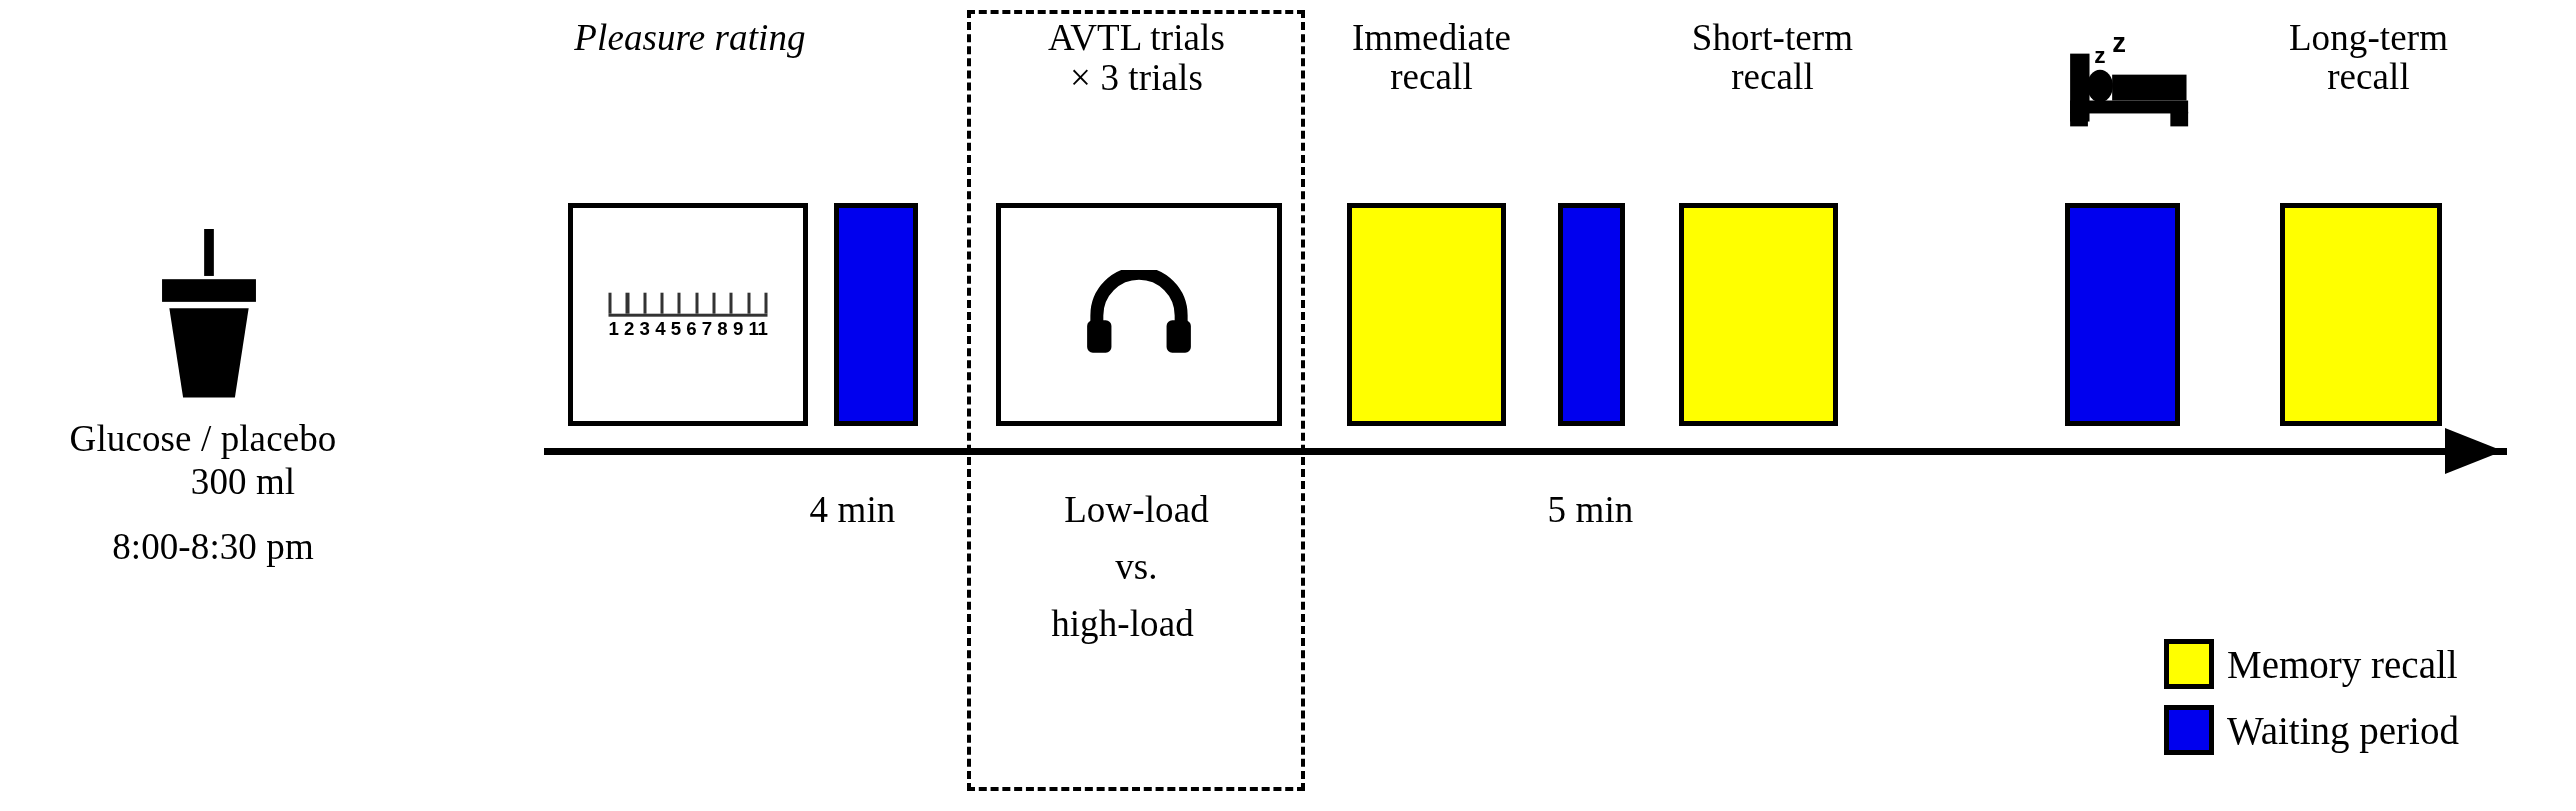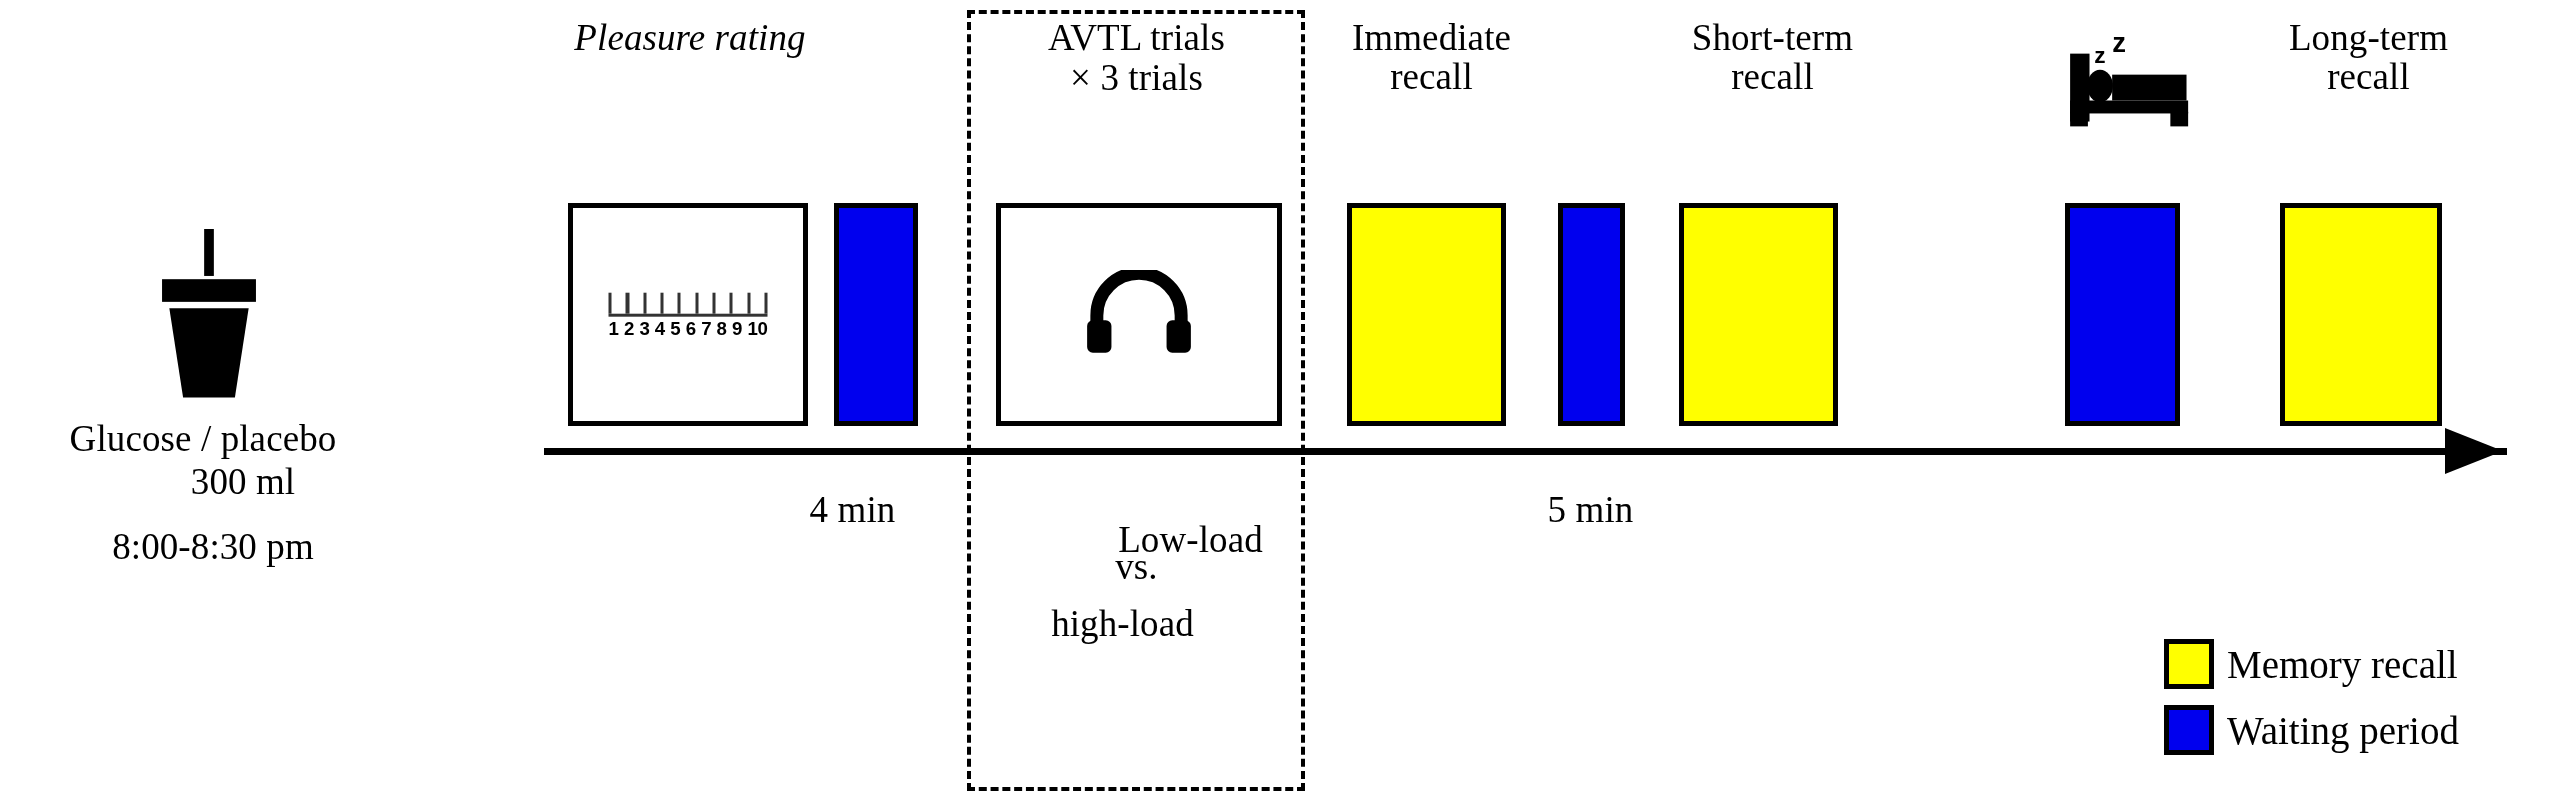--- a/index.html
+++ b/index.html
@@ -184,21 +184,21 @@
       <div class="scale-nums">
         <span>1</span>
         <span>2</span>
         <span>3</span>
         <span>4</span>
         <span>5</span>
         <span>6</span>
         <span>7</span>
         <span>8</span>
         <span>9</span>
-        <span>10</span>
+        <span>11</span>
       </div>
     </div>
   </div>
 
   <div class="block blue" style="left:834px;top:203px;width:84px;height:223px;"></div>
 
   <div class="block" style="left:996px;top:203px;width:286px;height:223px;">
     <div class="headphone-wrap">
       <svg width="107" height="86" viewBox="0 0 132 106" xmlns="http://www.w3.org/2000/svg">
         <path d="M14 80 L14 56 A52 52 0 0 1 118 56 L118 80" fill="none" stroke="#000" stroke-width="16" stroke-linecap="round"></path>
@@ -213,21 +213,21 @@
   <div class="block blue" style="left:1558px;top:203px;width:67px;height:223px;"></div>
 
   <div class="block yellow" style="left:1679px;top:203px;width:159px;height:223px;"></div>
 
   <div class="block blue" style="left:2065px;top:203px;width:115px;height:223px;"></div>
 
   <div class="block yellow" style="left:2280px;top:203px;width:162px;height:223px;"></div>
 
   <div class="lbl" style="left:755px;top:490px;width:195px;">4 min</div>
 
-  <div class="lbl" style="left:1028px;top:490px;width:325px;margin-top:30px;">Low-load</div>
+  <div class="lbl" style="left:974px;top:490px;width:325px;">Low-load</div>
   <div class="lbl" style="left:974px;top:547px;width:325px;">vs.</div>
   <div class="lbl" style="left:960px;top:604px;width:325px;">high-load</div>
 
   <div class="lbl" style="left:1493px;top:490px;width:195px;">5 min</div>
 
 
   <div id="dashed-region"></div>
 
   <div id="legend">
     <div class="legend-row">

